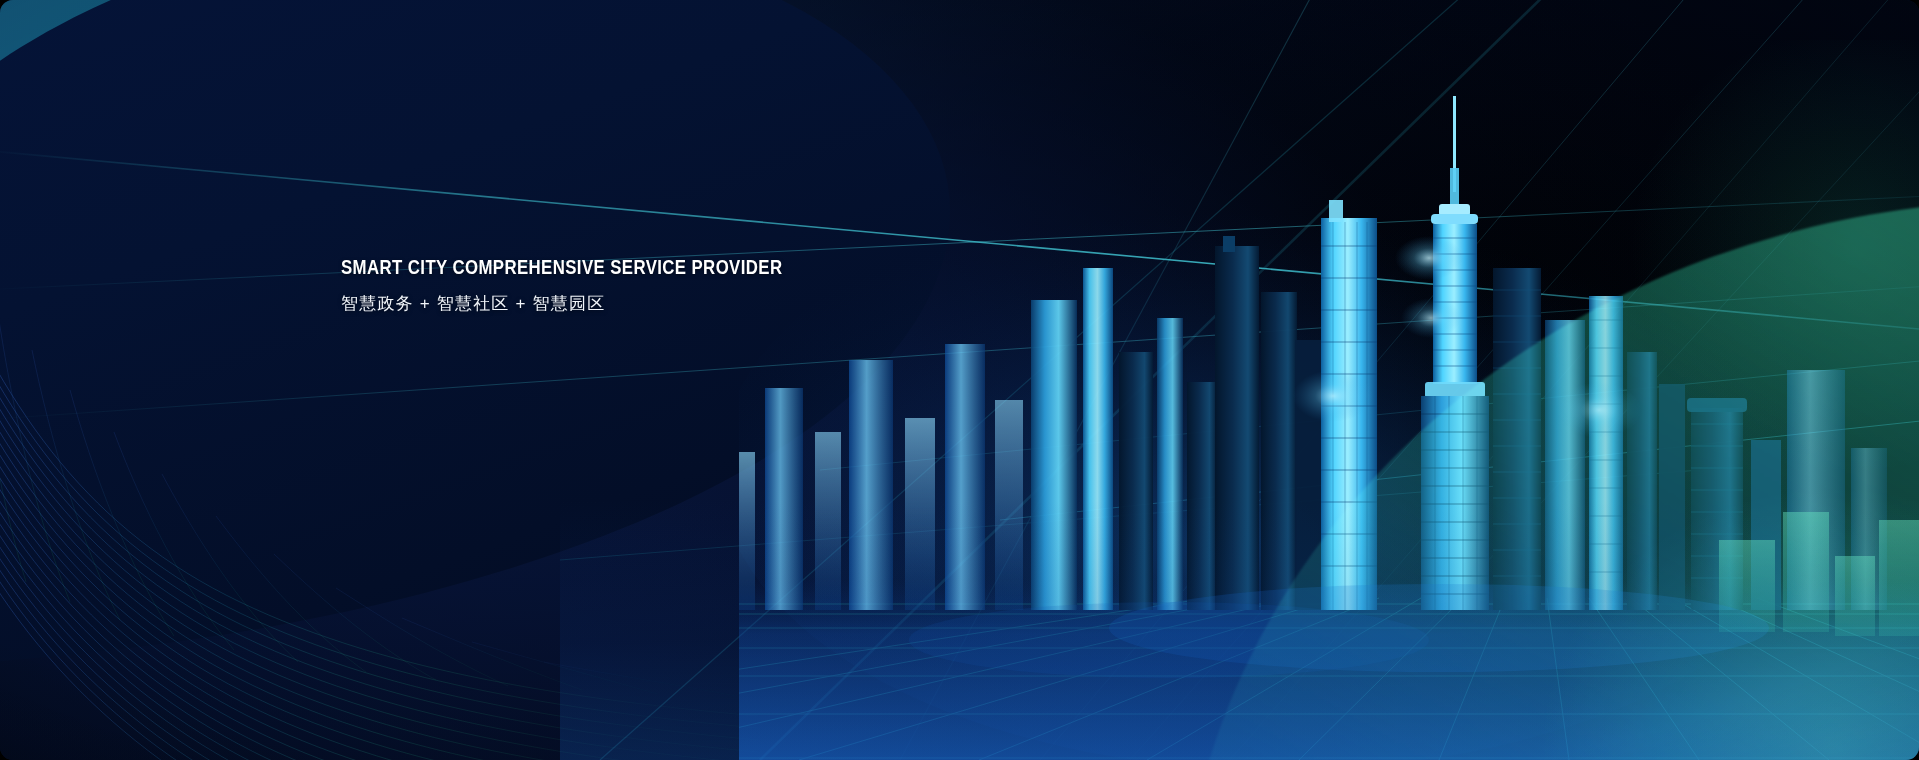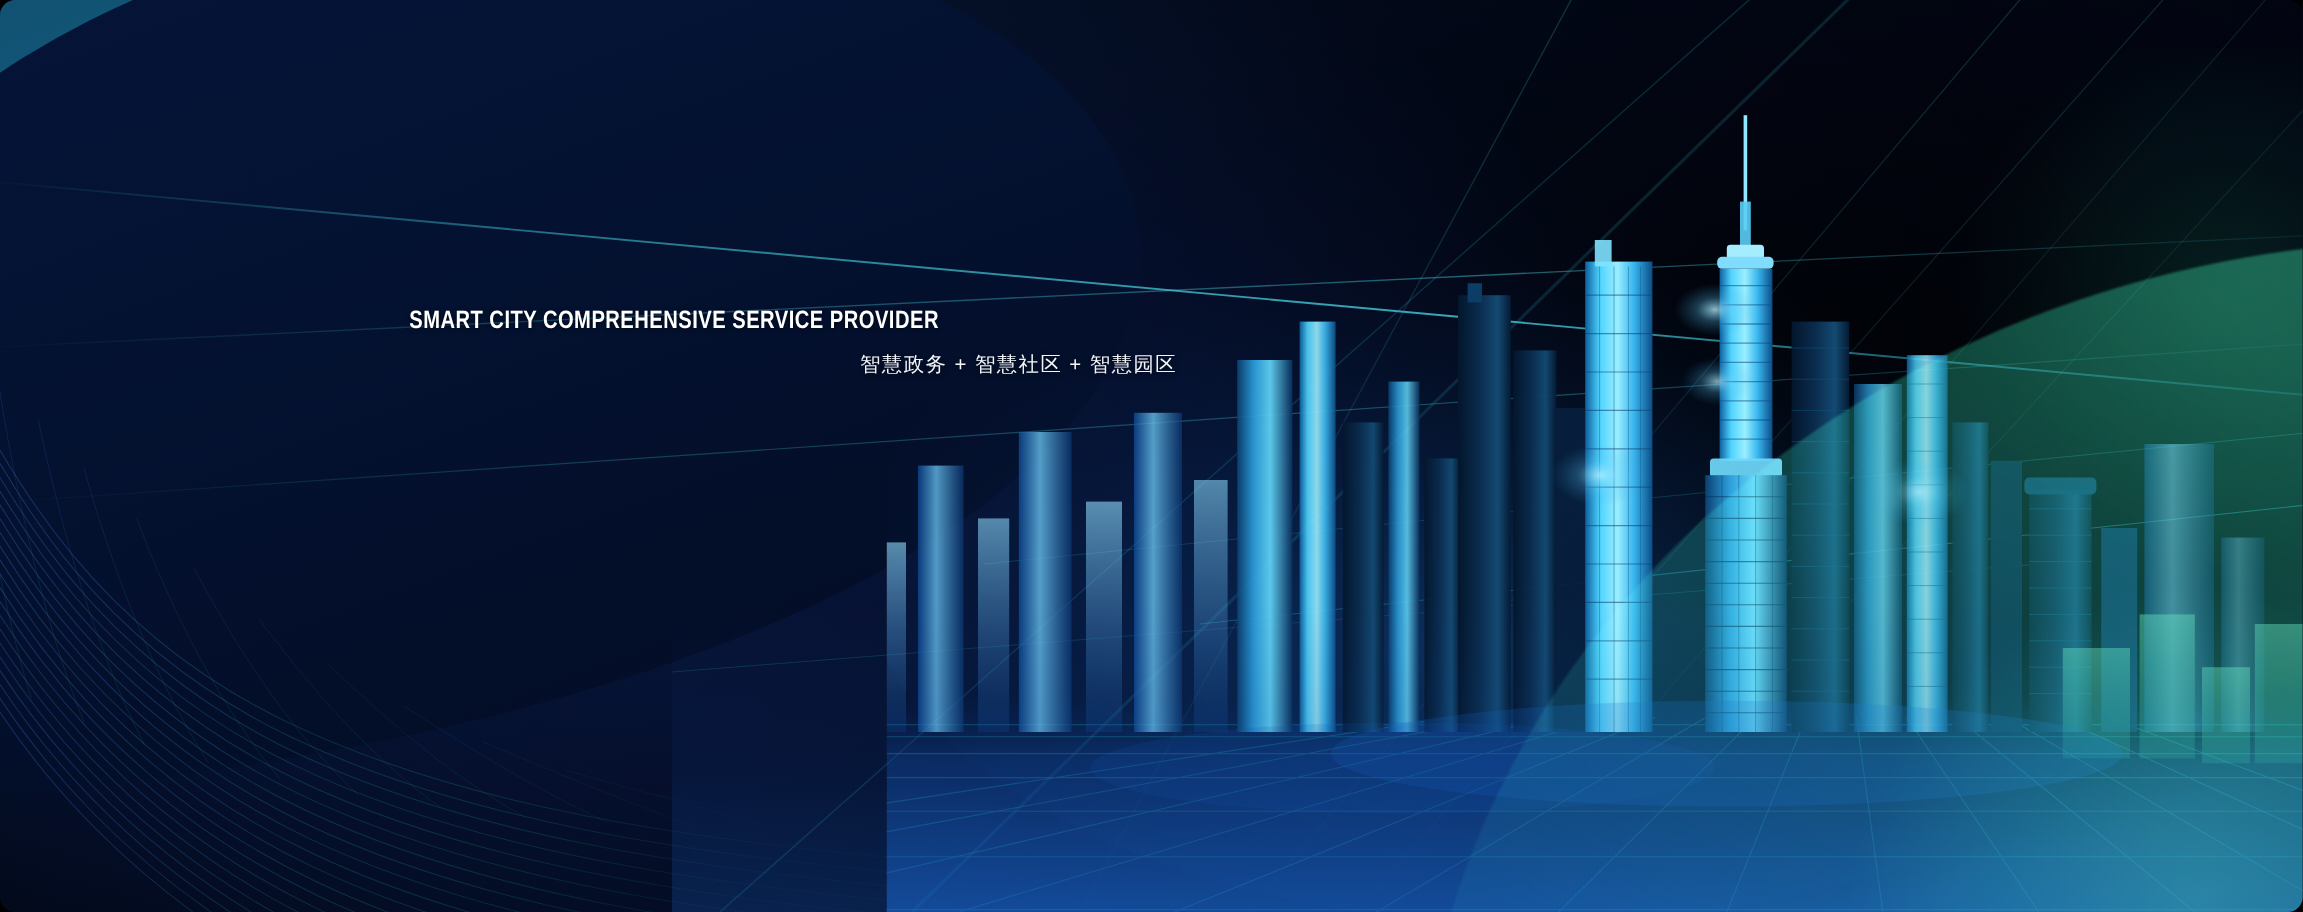--- a/index.html
+++ b/index.html
@@ -125,21 +125,20 @@
   }
   .subtitle-cn {
     margin-top:14px;
     font-family:"Liberation Sans","DejaVu Sans", sans-serif;
     font-weight:400;
     font-size:17px;
     letter-spacing:1.2px;
     color:#f2f6fb;
     white-space:nowrap;
     text-shadow:0 1px 4px rgba(0,0,0,0.6);
-    text-align:right;
   }
 
   
   .ground-sheen {
     position:absolute; left:560px; bottom:0;
     width:1359px; height:260px;
     background:linear-gradient(to top, rgba(22,92,190,0.28) 0%, rgba(14,60,140,0.14) 45%, rgba(0,0,0,0) 100%);
     pointer-events:none;
   }
   .vignette {

